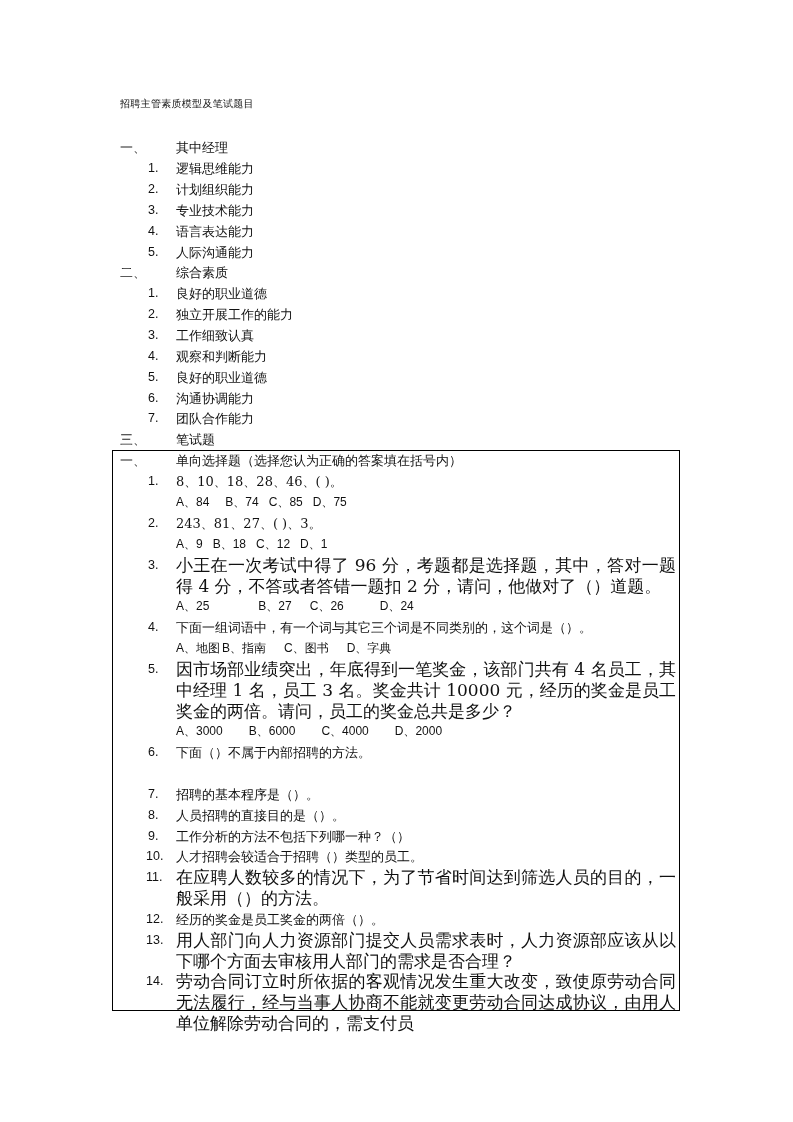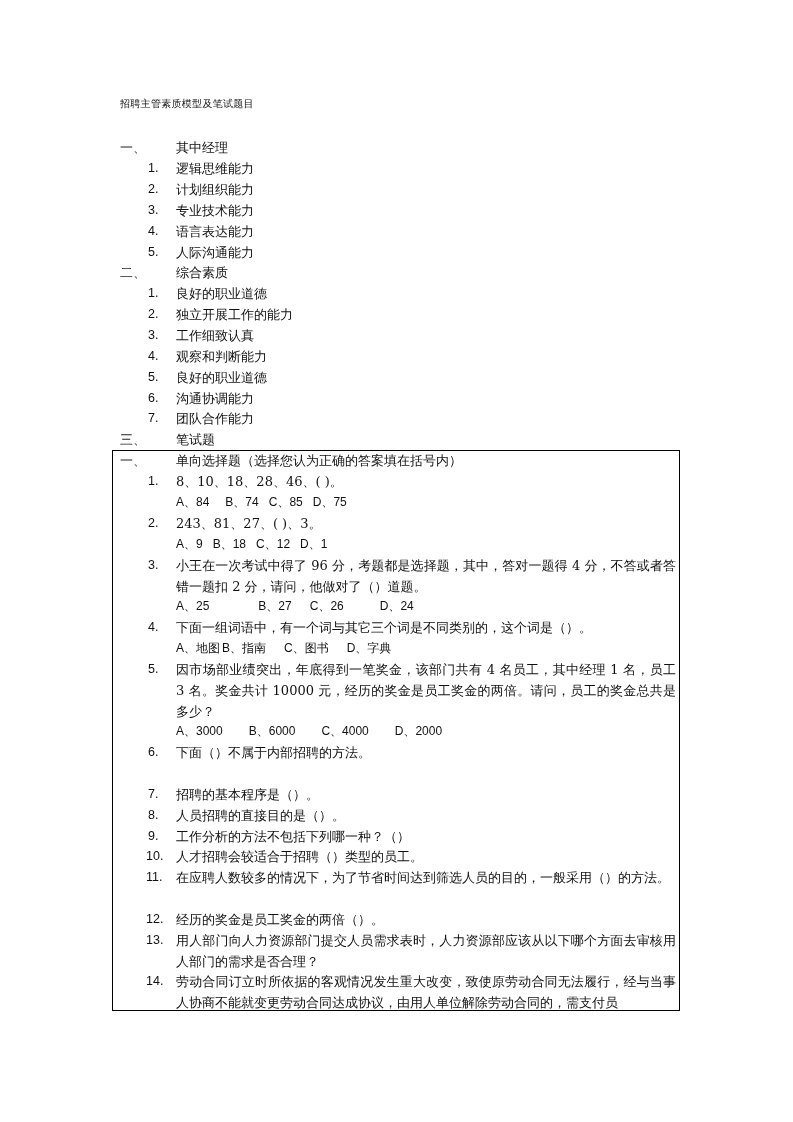--- a/index.html
+++ b/index.html
@@ -63,21 +63,21 @@
     }
     .opts span { margin-right: 10px; }
     .opts.spaced span { margin-right: 26px; }
     .multiline {
       position: absolute;
       left: 176px;
       width: 500px;
       line-height: 21px;
       white-space: normal;
       text-align: justify;
-      font-size: 13px;
+      font-size: 17px;
     }
     .box {
       position: absolute;
       left: 112px;
       top: 450px;
       width: 568px;
       height: 561px;
       border: 1px solid #000;
       box-sizing: border-box;
     }

